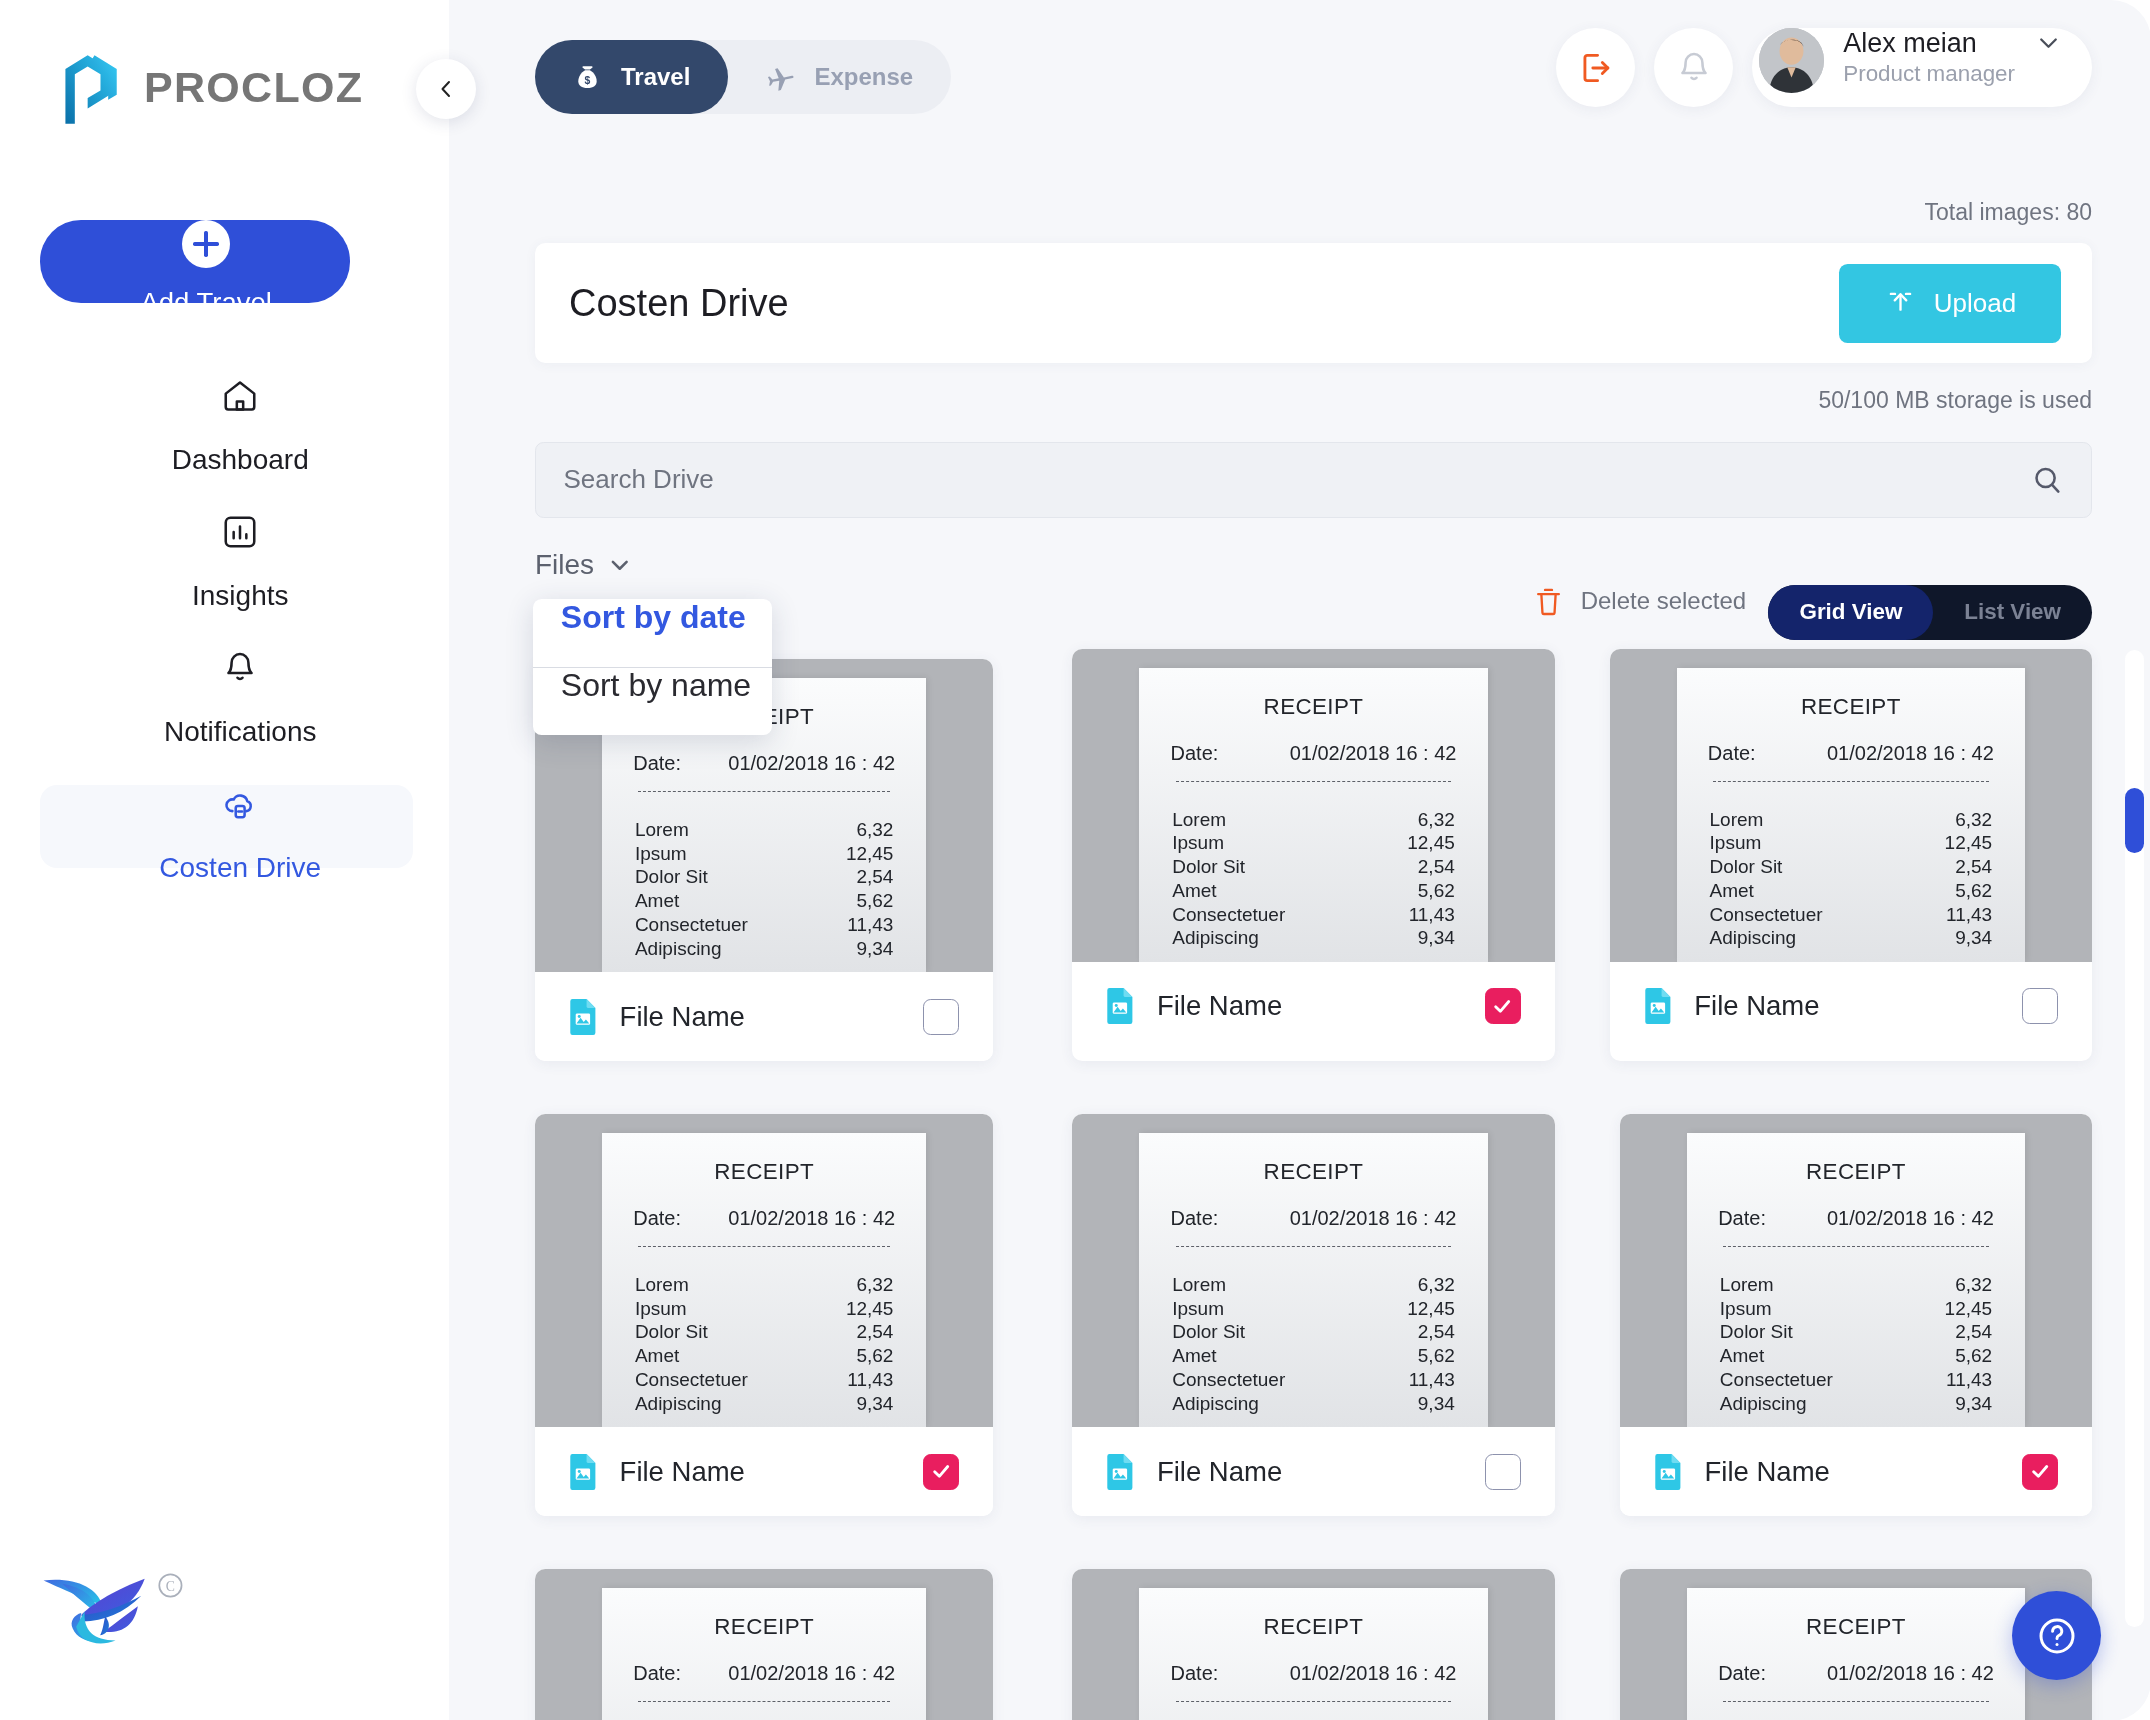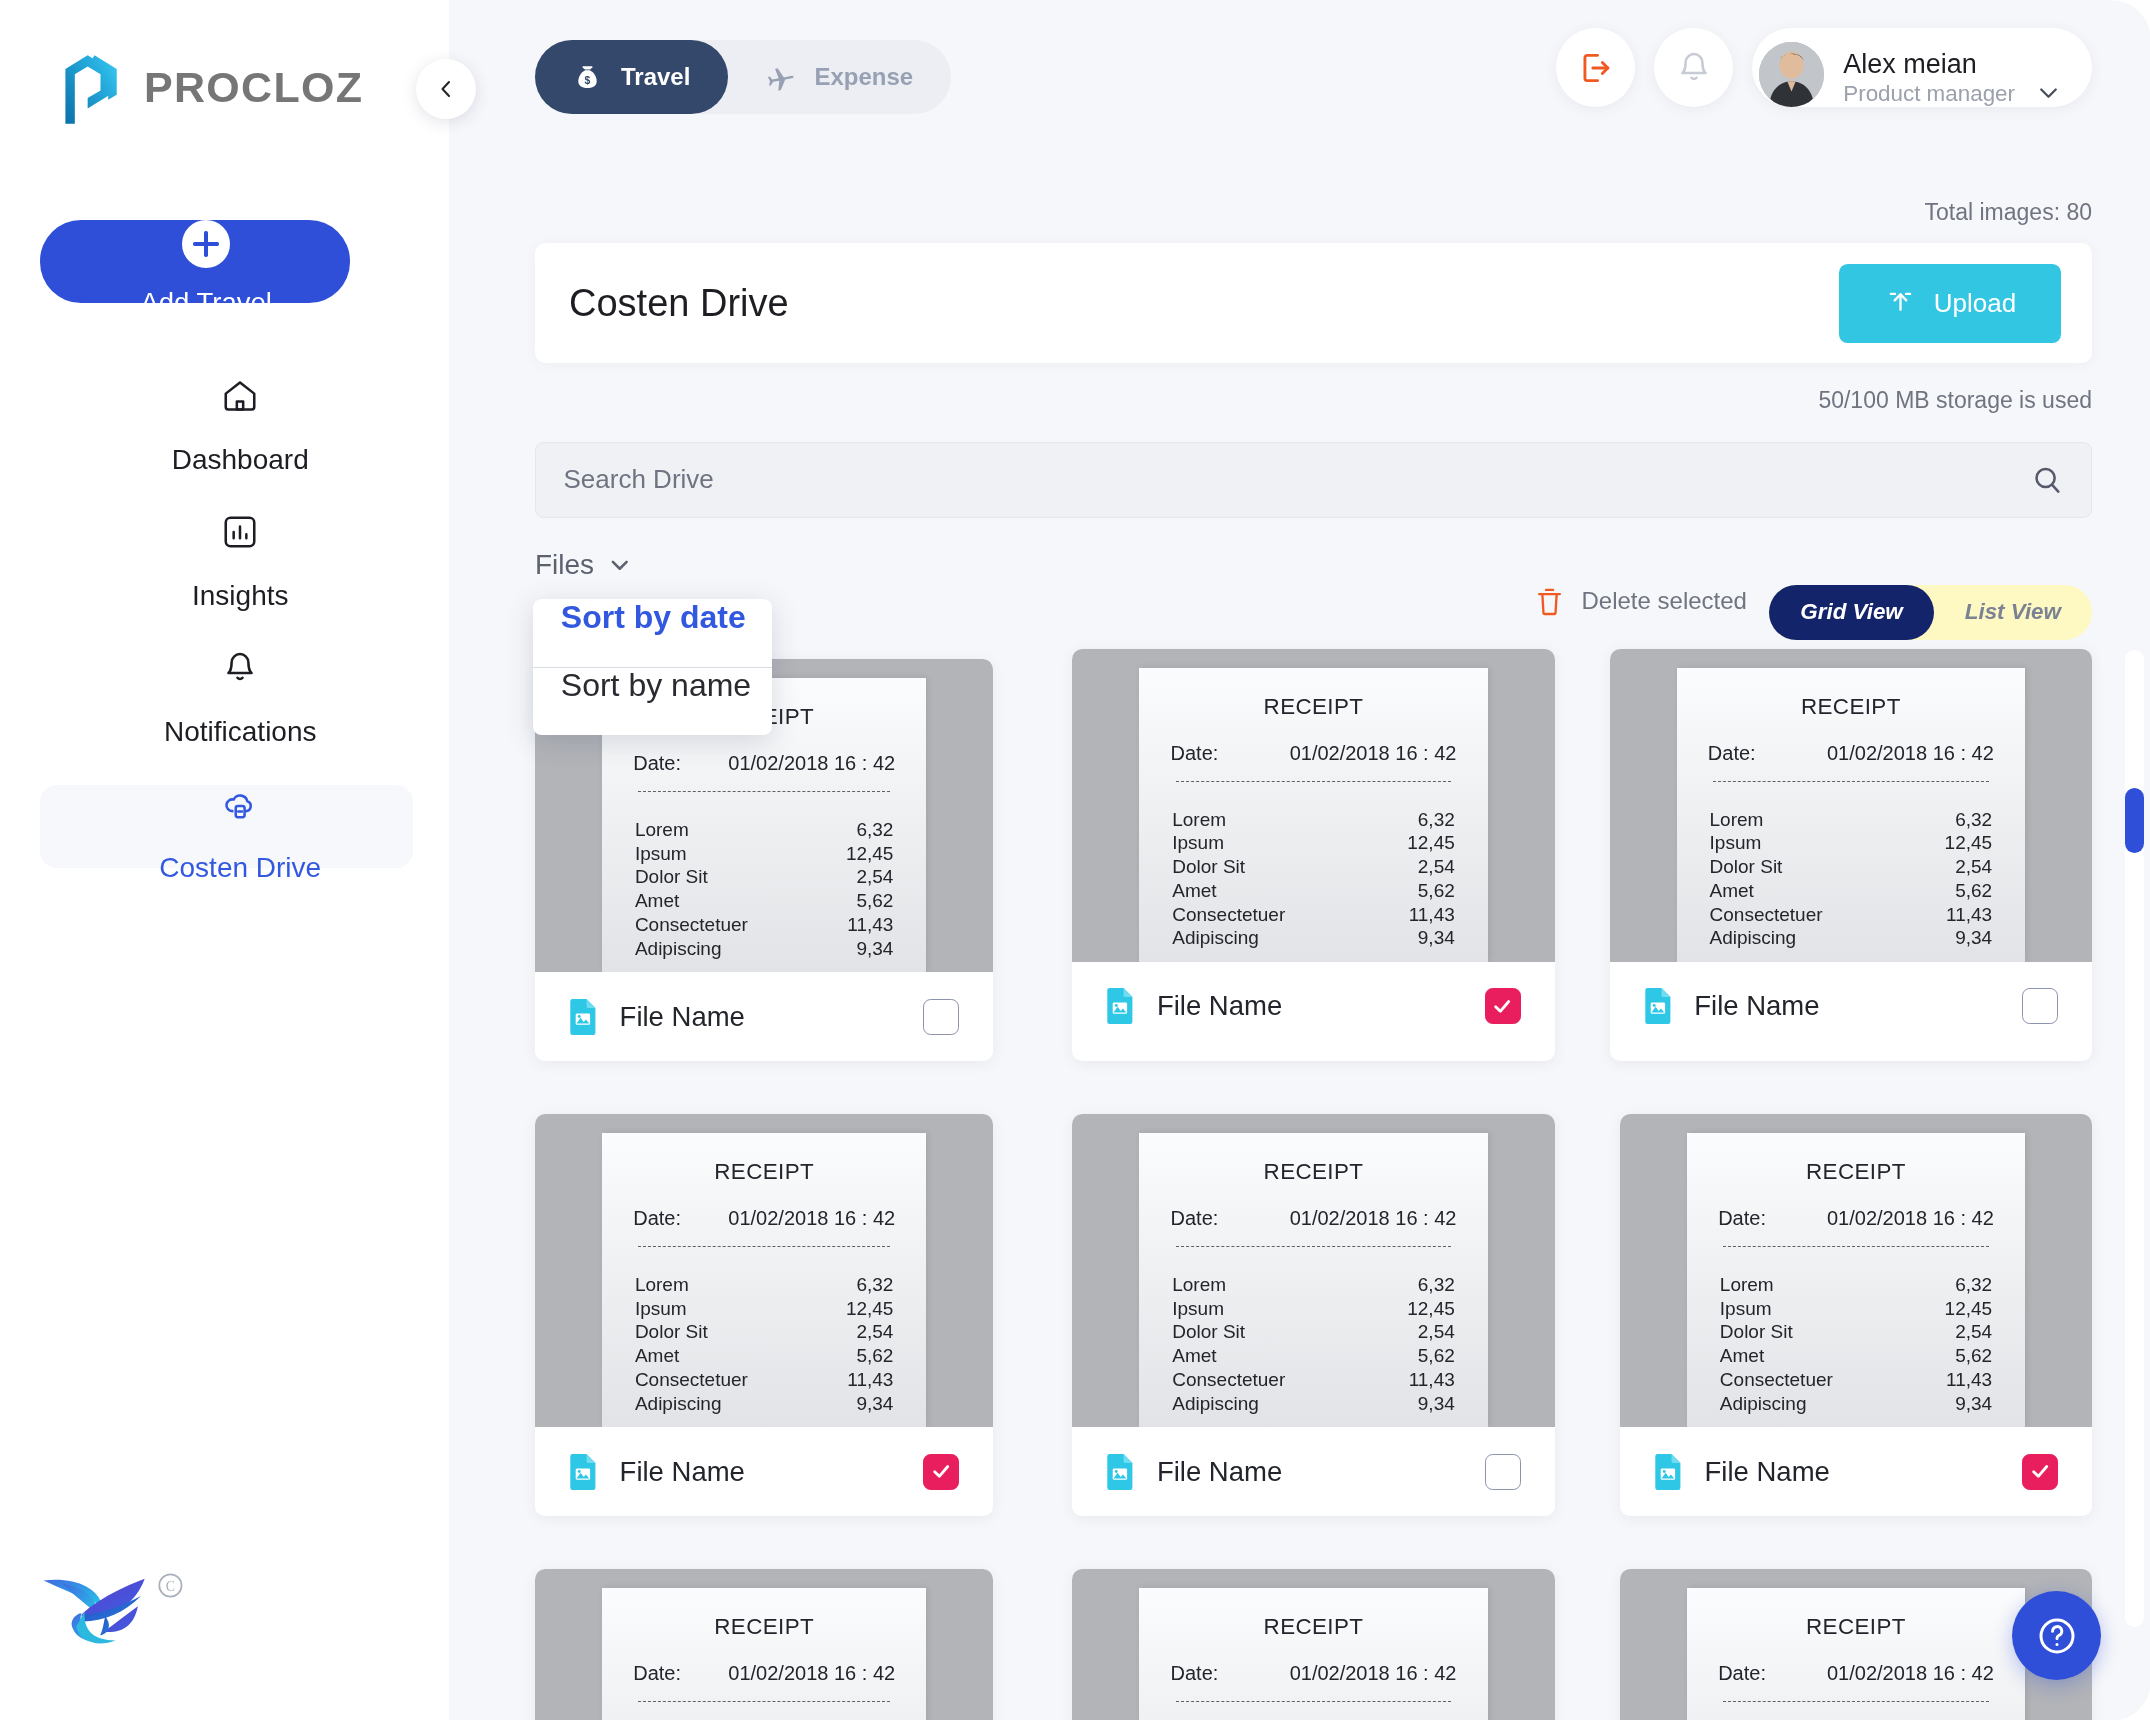--- a/index.html
+++ b/index.html
@@ -178,21 +178,21 @@
     display: flex; align-items: center; justify-content: center;
     box-shadow: 0 2.6px 13.8px rgba(60,70,110,0.07);
     cursor: pointer;
     border: none;
   }
   .profile-pill {
     height: 79px;
     background: #ffffff;
     border-radius: 40px;
     display: flex;
-    align-items: flex-end;
+    align-items: flex-start;
     gap: 19px;
     padding: 0 29px 0 6.9px;
     box-shadow: 0 2.6px 13.8px rgba(60,70,110,0.07);
     cursor: pointer;
   }
   .avatar {
     width: 65px; height: 65px;
     border-radius: 50%;
     overflow: hidden;
     flex: 0 0 auto;
@@ -295,25 +295,24 @@
   .delete-selected {
     display: flex;
     align-items: center;
     gap: 15.5px;
     font-size: 24px;
     color: #6f7480;
     cursor: pointer;
   }
   .view-toggle {
     height: 55px;
-    background: #fef9c3;
+    background: #0f172a;
     border-radius: 27.5px;
     display: flex;
     align-items: center;
-    font-style: italic;
   }
   .view-opt {
     height: 55px;
     padding: 0 31px;
     display: flex; align-items: center;
     border-radius: 27.5px;
     font-size: 22.4px;
     font-weight: 700;
     color: #7b8294;
     cursor: pointer;

